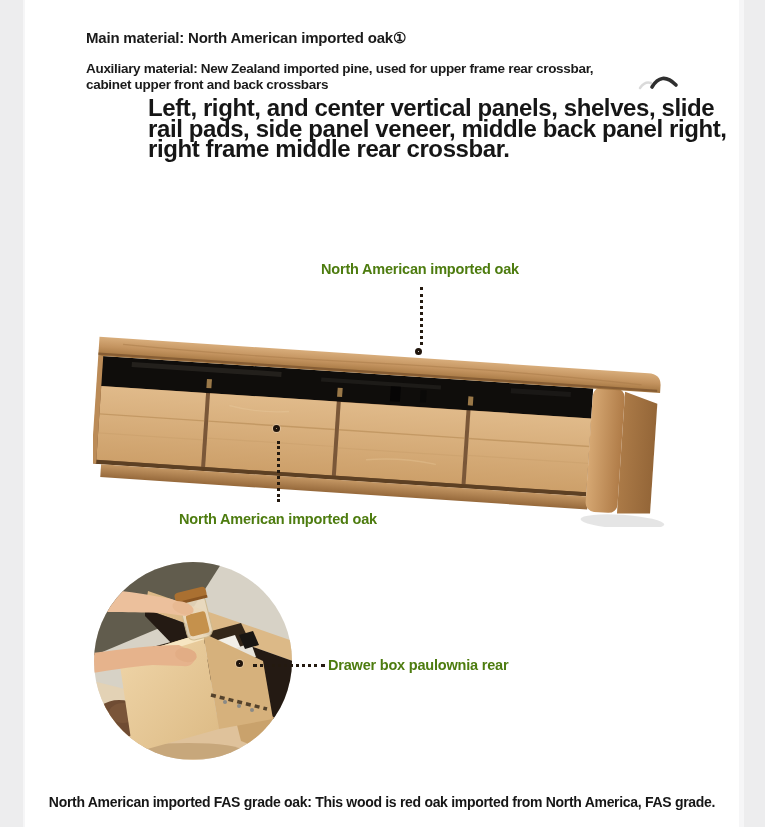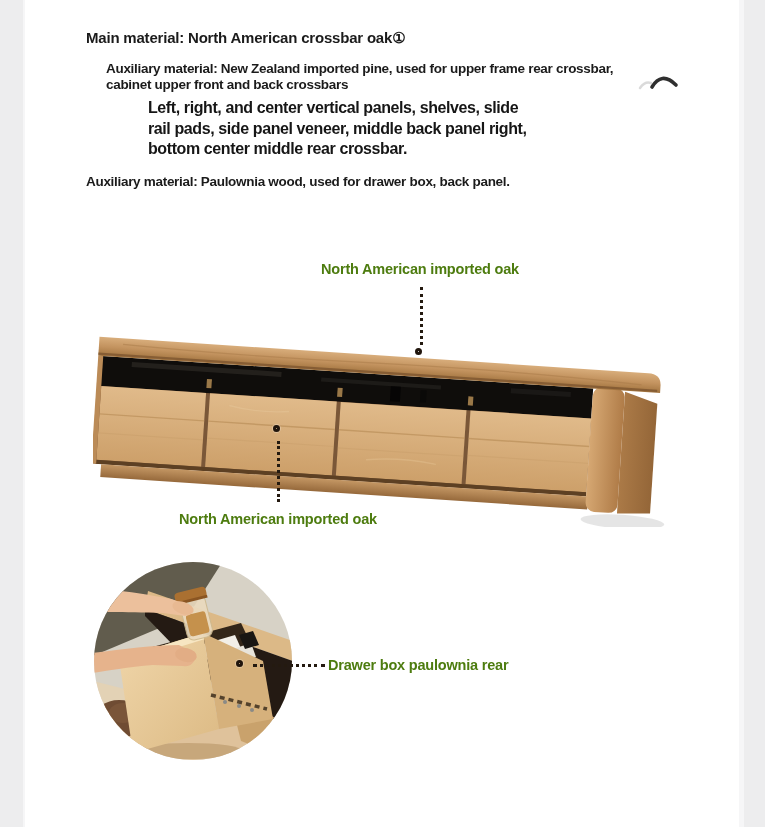--- a/index.html
+++ b/index.html
@@ -7,23 +7,23 @@
   .page {
     position:relative; width:765px; height:827px; overflow:hidden;
     background:#ffffff; font-family:"Liberation Sans", sans-serif; color:#1b1b1b;
   }
   .side-band { position:absolute; top:0; height:100%; background:#ededee; }
   .band-left  { left:0; width:25px; border-right:2px solid #f6f6f7; }
   .band-right { right:0; width:26px; border-left:5px solid #f6f6f7; }
 
   .txt { position:absolute; font-weight:bold; white-space:nowrap; }
   .t-main      { left:86px; top:29px;  font-size:15px;  letter-spacing:-0.2px; }
-  .t-pine      { left:86px; top:61px;  font-size:13.5px; letter-spacing:-0.3px; line-height:16px;margin-left:20px; }
+  .t-pine      { left:86px; top:61px;  font-size:13.5px; letter-spacing:-0.3px; line-height:16px; }
   .t-pine span { display:block; }
-  .t-big       { left:148px; top:98px; font-size:16px; letter-spacing:-0.4px; line-height:20.5px; color:#161616; }
+  .t-big       { left:148px; top:98px; font-size:24px; letter-spacing:-0.4px; line-height:20.5px; color:#161616; }
   .t-big span  { display:block; }
   .t-paulownia { left:86px; top:174px; font-size:13.5px; letter-spacing:-0.3px; }
 
   .callout { position:absolute; font-weight:bold; font-size:14.5px; letter-spacing:-0.2px;
              color:#4d7c0f; white-space:nowrap; }
   .c-top    { left:420px; top:261px; transform:translateX(-50%); }
   .c-front  { left:278px; top:511px; transform:translateX(-50%); }
   .c-box    { left:328px; top:657px; }
 
   .vdots { position:absolute; width:0; border-left:3px dotted #241a10; }
@@ -47,34 +47,33 @@
             font-weight:bold; font-size:14px; letter-spacing:-0.3px; color:#161616; white-space:nowrap; }
 </style>
 </head>
 <body>
 
 <div class="page">
 
   <div class="side-band band-left"></div>
   <div class="side-band band-right"></div>
 
-  <div class="txt t-main">Main material: North American crossbar oak①</div>
+  <div class="txt t-main">Main material: North American imported oak①</div>
 
   <div class="txt t-pine">
     <span>Auxiliary material: New Zealand imported pine, used for upper frame rear crossbar,</span>
     <span>cabinet upper front and back crossbars</span>
   </div>
 
   <div class="txt t-big">
     <span>Left, right, and center vertical panels, shelves, slide</span>
     <span>rail pads, side panel veneer, middle back panel right,</span>
-    <span>bottom center middle rear crossbar.</span>
+    <span>right frame middle rear crossbar.</span>
   </div>
 
-  <div class="txt t-paulownia">Auxiliary material: Paulownia wood, used for drawer box, back panel.</div>
 
   <svg class="brush-svg" width="46" height="28" viewBox="0 0 46 28">
     <path d="M2,16 q5,-7 11,-5" stroke="#c2c2c2" stroke-width="2.5" fill="none" stroke-linecap="round" opacity="0.6"></path>
     <path d="M14,15 C20,5 28,3 38,13" stroke="#2f2f2f" stroke-width="3.6" fill="none" stroke-linecap="round"></path>
   </svg>
 
   <div class="callout c-top">North American imported oak</div>
   <div class="vdots d1"></div>
   <div class="ring r1"></div>
 
@@ -204,14 +203,15 @@
       <ellipse cx="90" cy="47" rx="11" ry="6" fill="#e8b992" transform="rotate(18 90 47)"></ellipse>
       <path d="M0,92 C30,88 60,84 86,84 L100,92 C105,98 99,107 90,105 L60,104 C35,106 12,110 0,112 Z" fill="#e6b38c"></path>
       <ellipse cx="93" cy="94" rx="11" ry="7" fill="#e2ad85" transform="rotate(12 93 94)"></ellipse>
     </g>
   </svg>
 
   <div class="ring r3"></div>
   <div class="hdots d3"></div>
   <div class="callout c-box">Drawer box paulownia rear</div>
 
+  <div class="footer">North American imported FAS grade oak: This wood is red oak imported from North America, FAS grade.</div>
 
 </div>
 
 </body></html>

